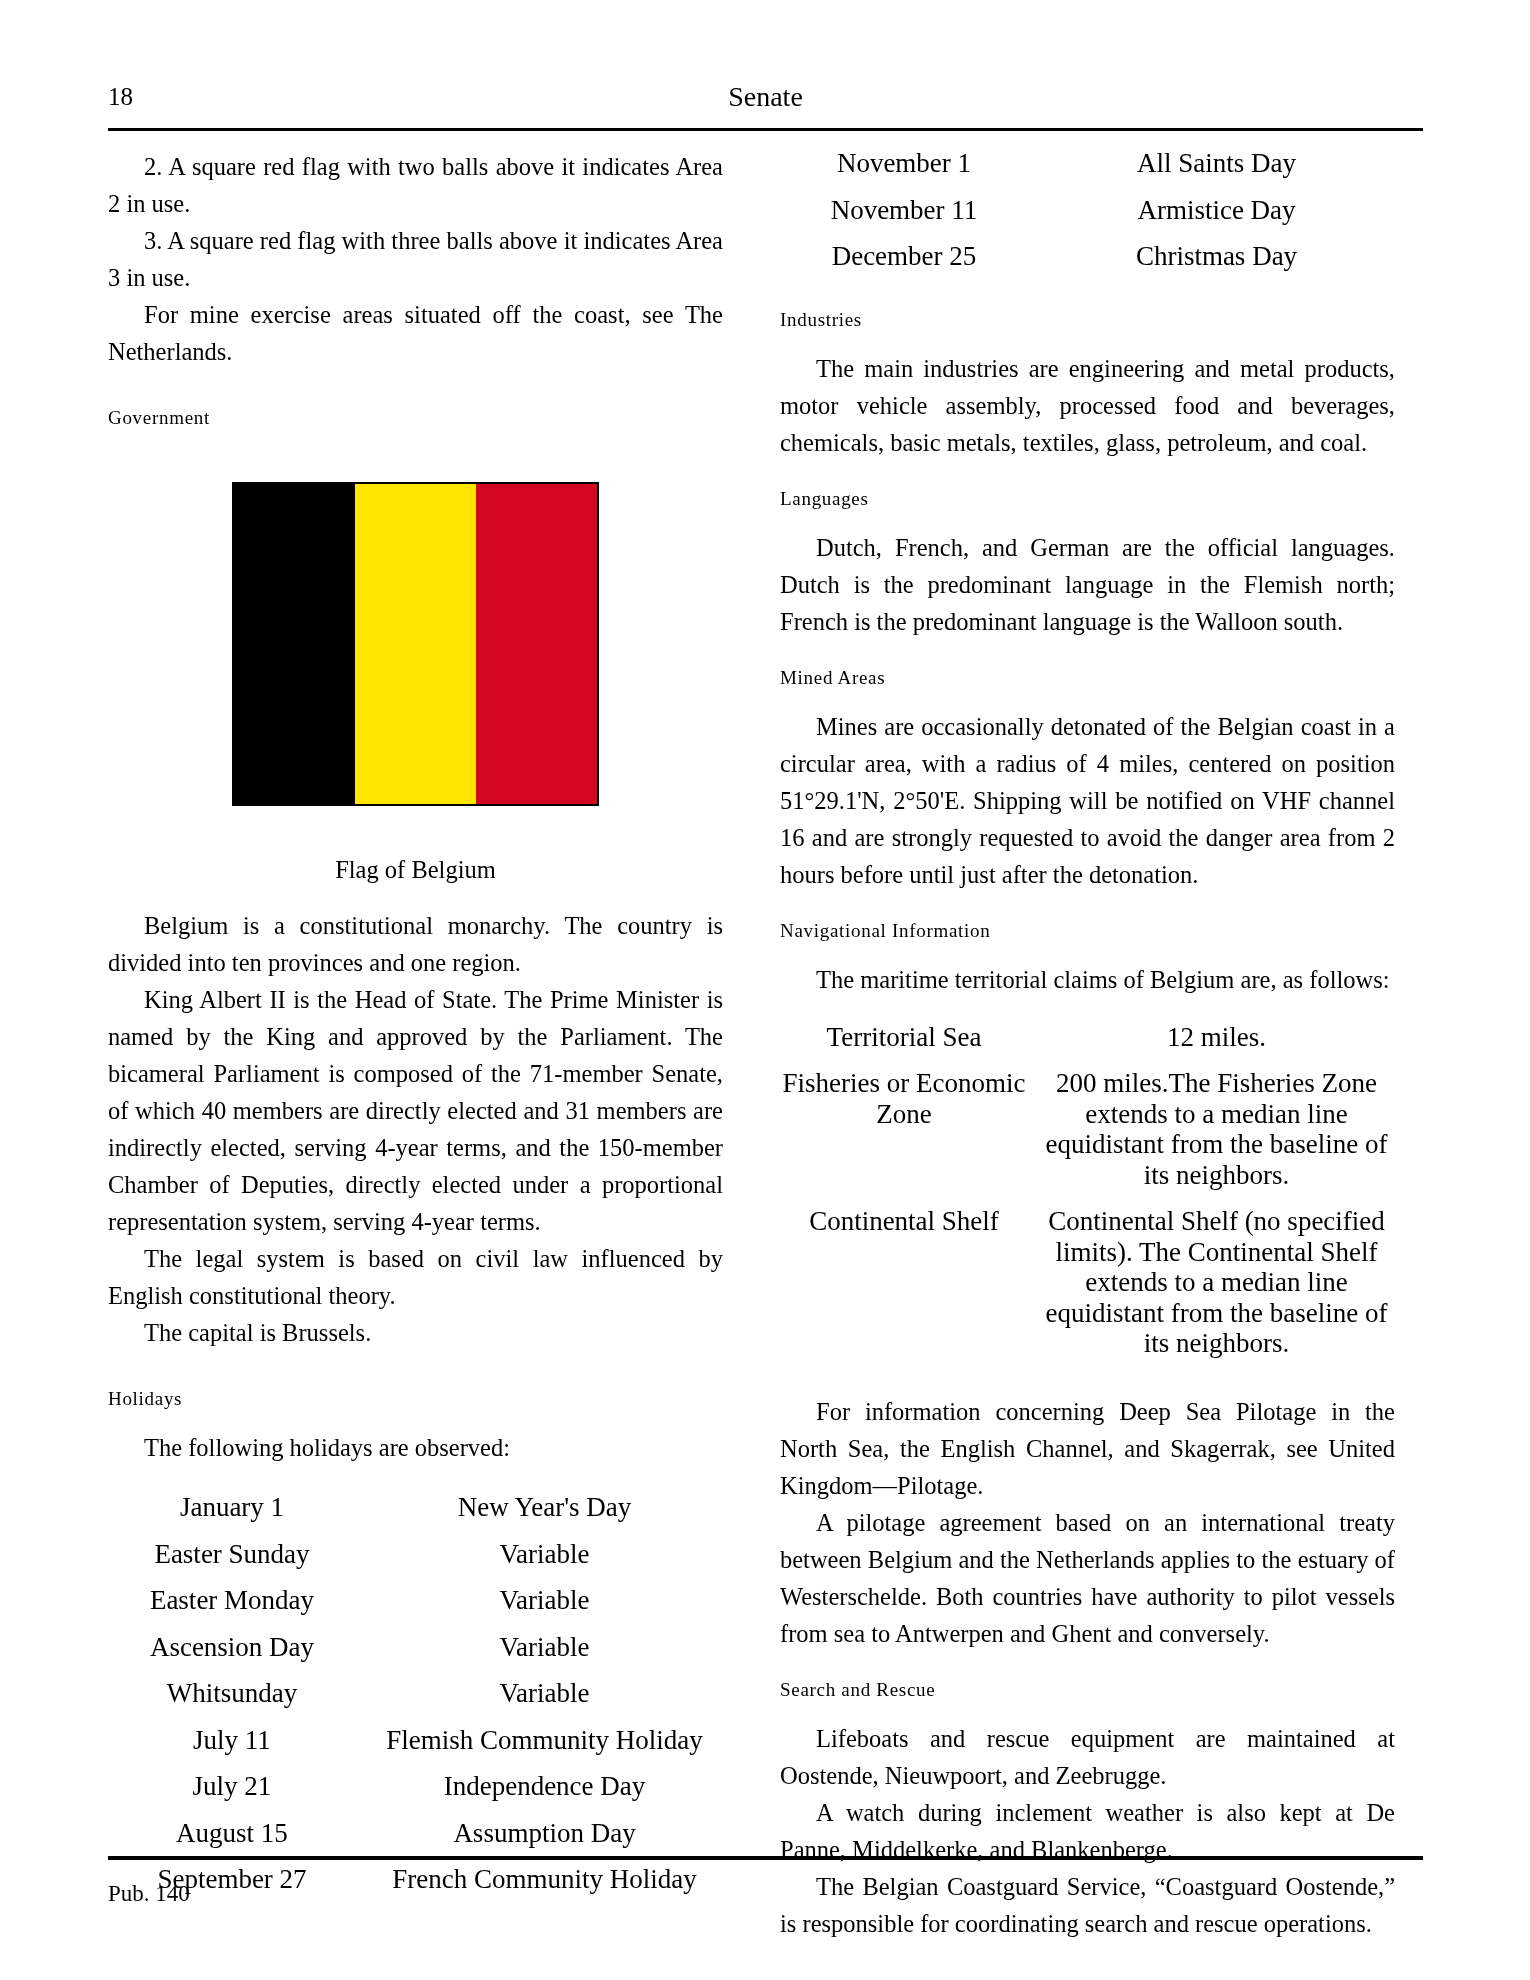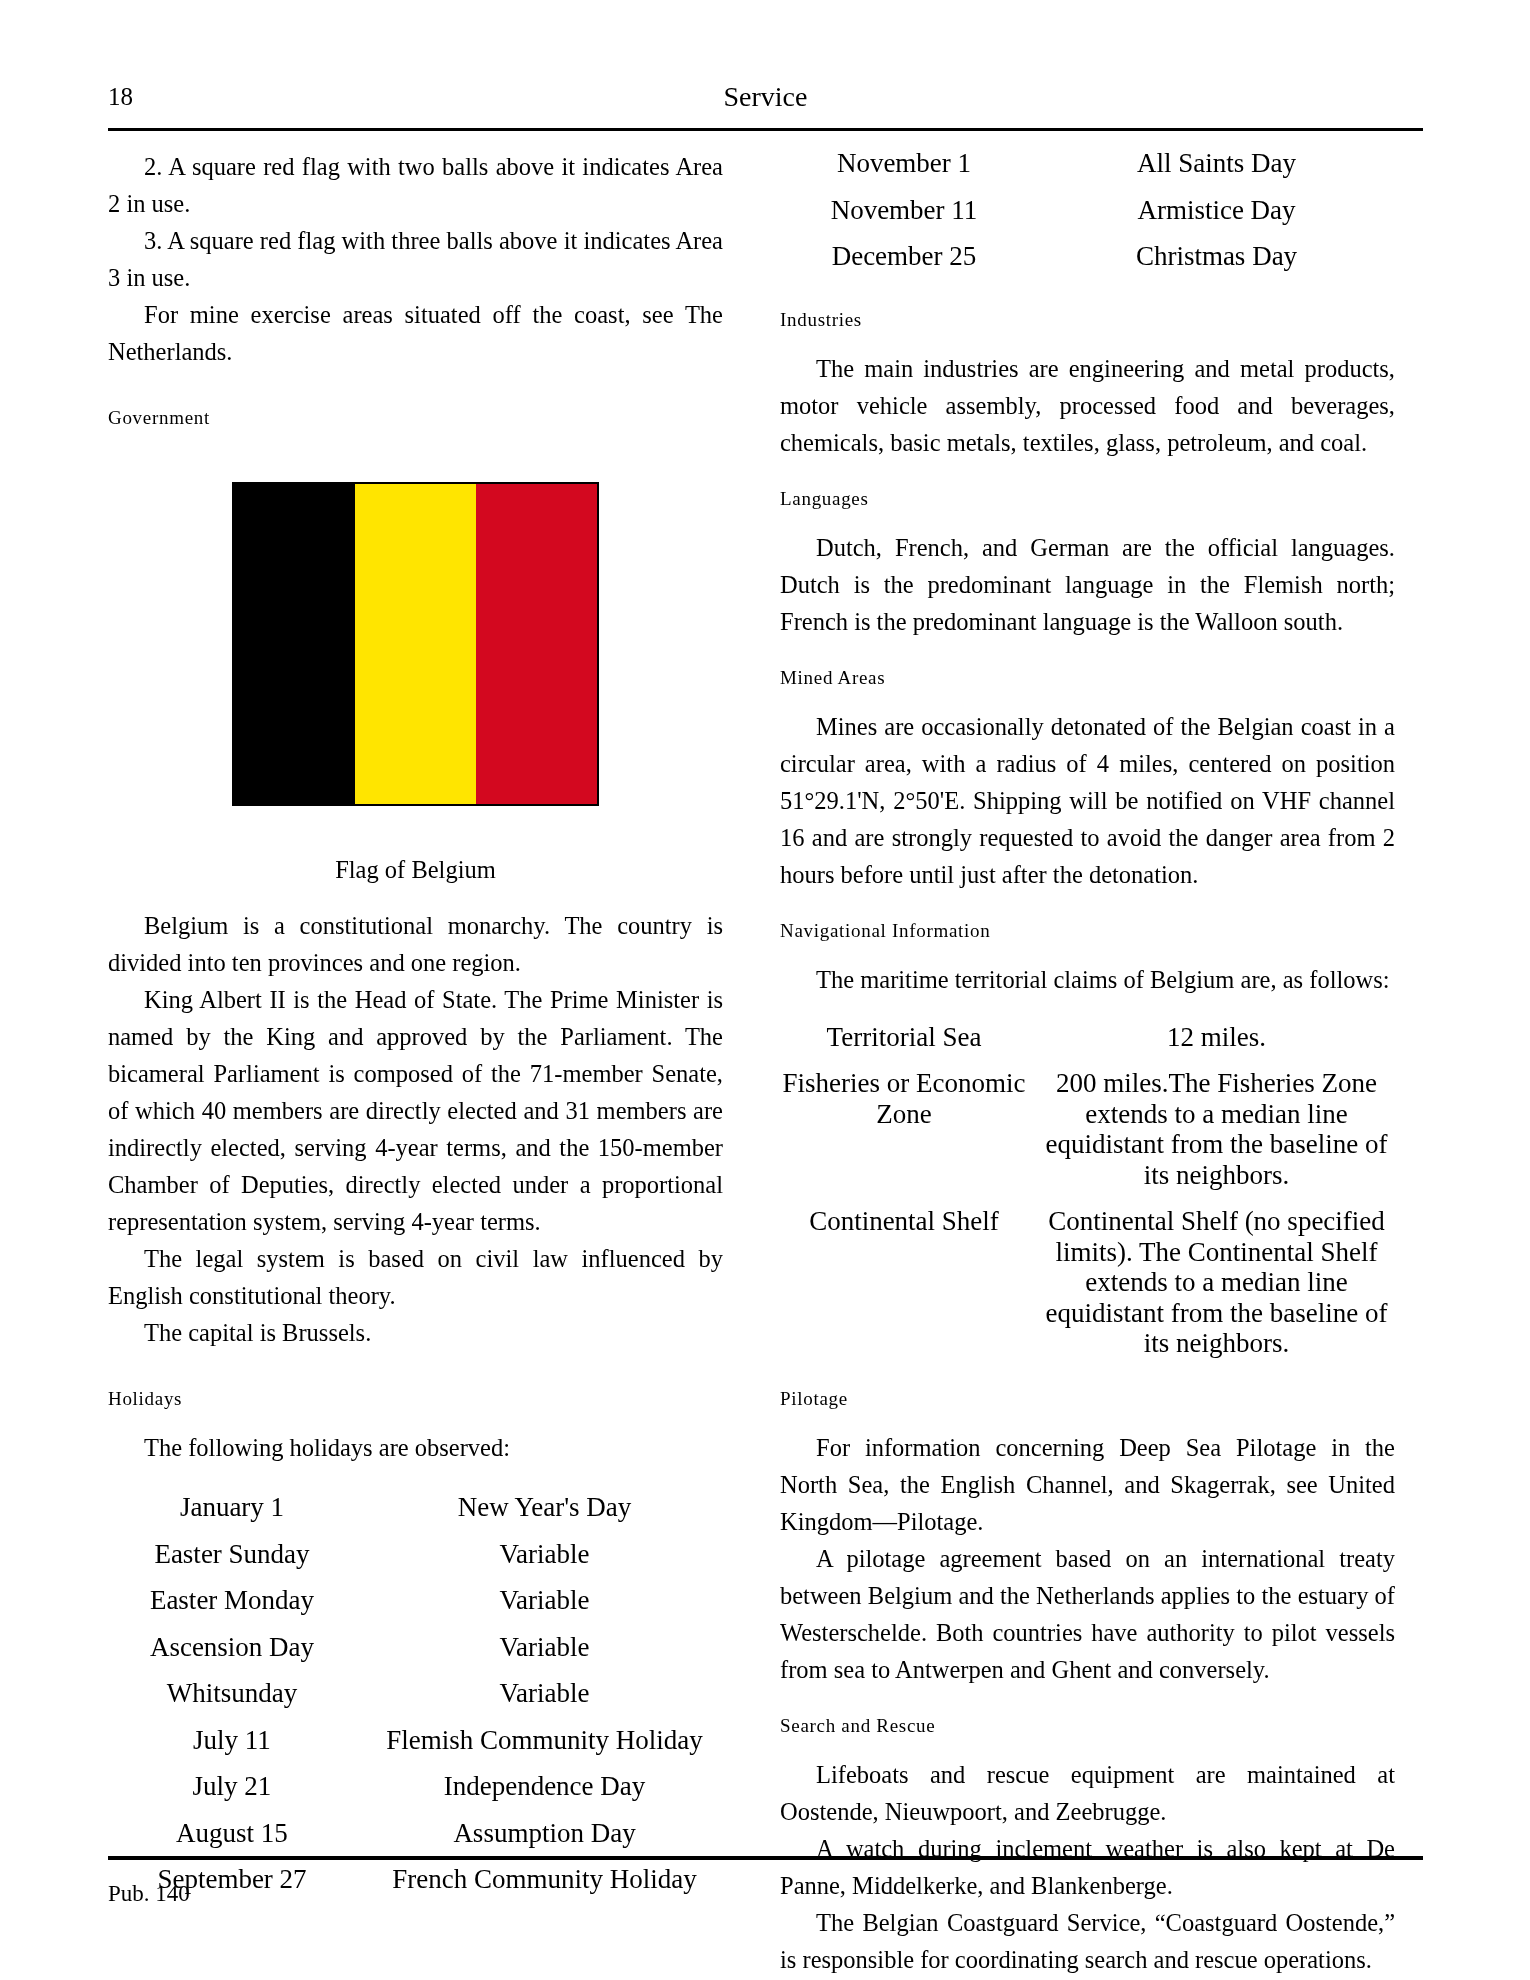--- a/index.html
+++ b/index.html
@@ -159,21 +159,21 @@
 
   .nav-table td { padding-bottom: 22px; }
 </style>
 </head>
 <body>
 
 <div class="page">
 
   <div class="header">
     <div class="page-num">18</div>
-    <div class="doc-title">Service</div>
+    <div class="doc-title">Senate</div>
   </div>
   <div class="header-rule"></div>
 
   <div class="col col-left">
 
     <p>2.    A square red flag with two balls above it indicates Area 2 in use.</p>
     <p>3.    A square red flag with three balls above it indicates Area 3 in use.</p>
     <p>For mine exercise areas situated off the coast, see The Netherlands.</p>
 
     <div class="sp-head"></div>
@@ -300,21 +300,20 @@
           <td class="value">200 miles.The Fisheries Zone extends to a median line equidistant from the baseline of its neighbors.</td>
         </tr>
         <tr>
           <td class="term">Continental Shelf</td>
           <td class="value">Continental Shelf (no specified limits). The Continental Shelf extends to a median line equidistant from the baseline of its neighbors.</td>
         </tr>
       </tbody>
     </table>
 
     <div style="height:6px"></div>
-    <h2 class="section">Pilotage</h2>
     <div class="sp-afterhead"></div>
     <p>For information concerning Deep Sea Pilotage in the North Sea, the English Channel, and Skagerrak, see United Kingdom—Pilotage.</p>
     <p>A pilotage agreement based on an international treaty between Belgium and the Netherlands applies to the estuary of Westerschelde. Both countries have authority to pilot vessels from sea to Antwerpen and Ghent and conversely.</p>
 
     <div class="sp-med"></div>
     <h2 class="section">Search and Rescue</h2>
     <div class="sp-afterhead"></div>
     <p>Lifeboats and rescue equipment are maintained at Oostende, Nieuwpoort, and Zeebrugge.</p>
     <p>A watch during inclement weather is also kept at De Panne, Middelkerke, and Blankenberge.</p>
     <p>The Belgian Coastguard Service, “Coastguard Oostende,” is responsible for coordinating search and rescue operations.</p>

